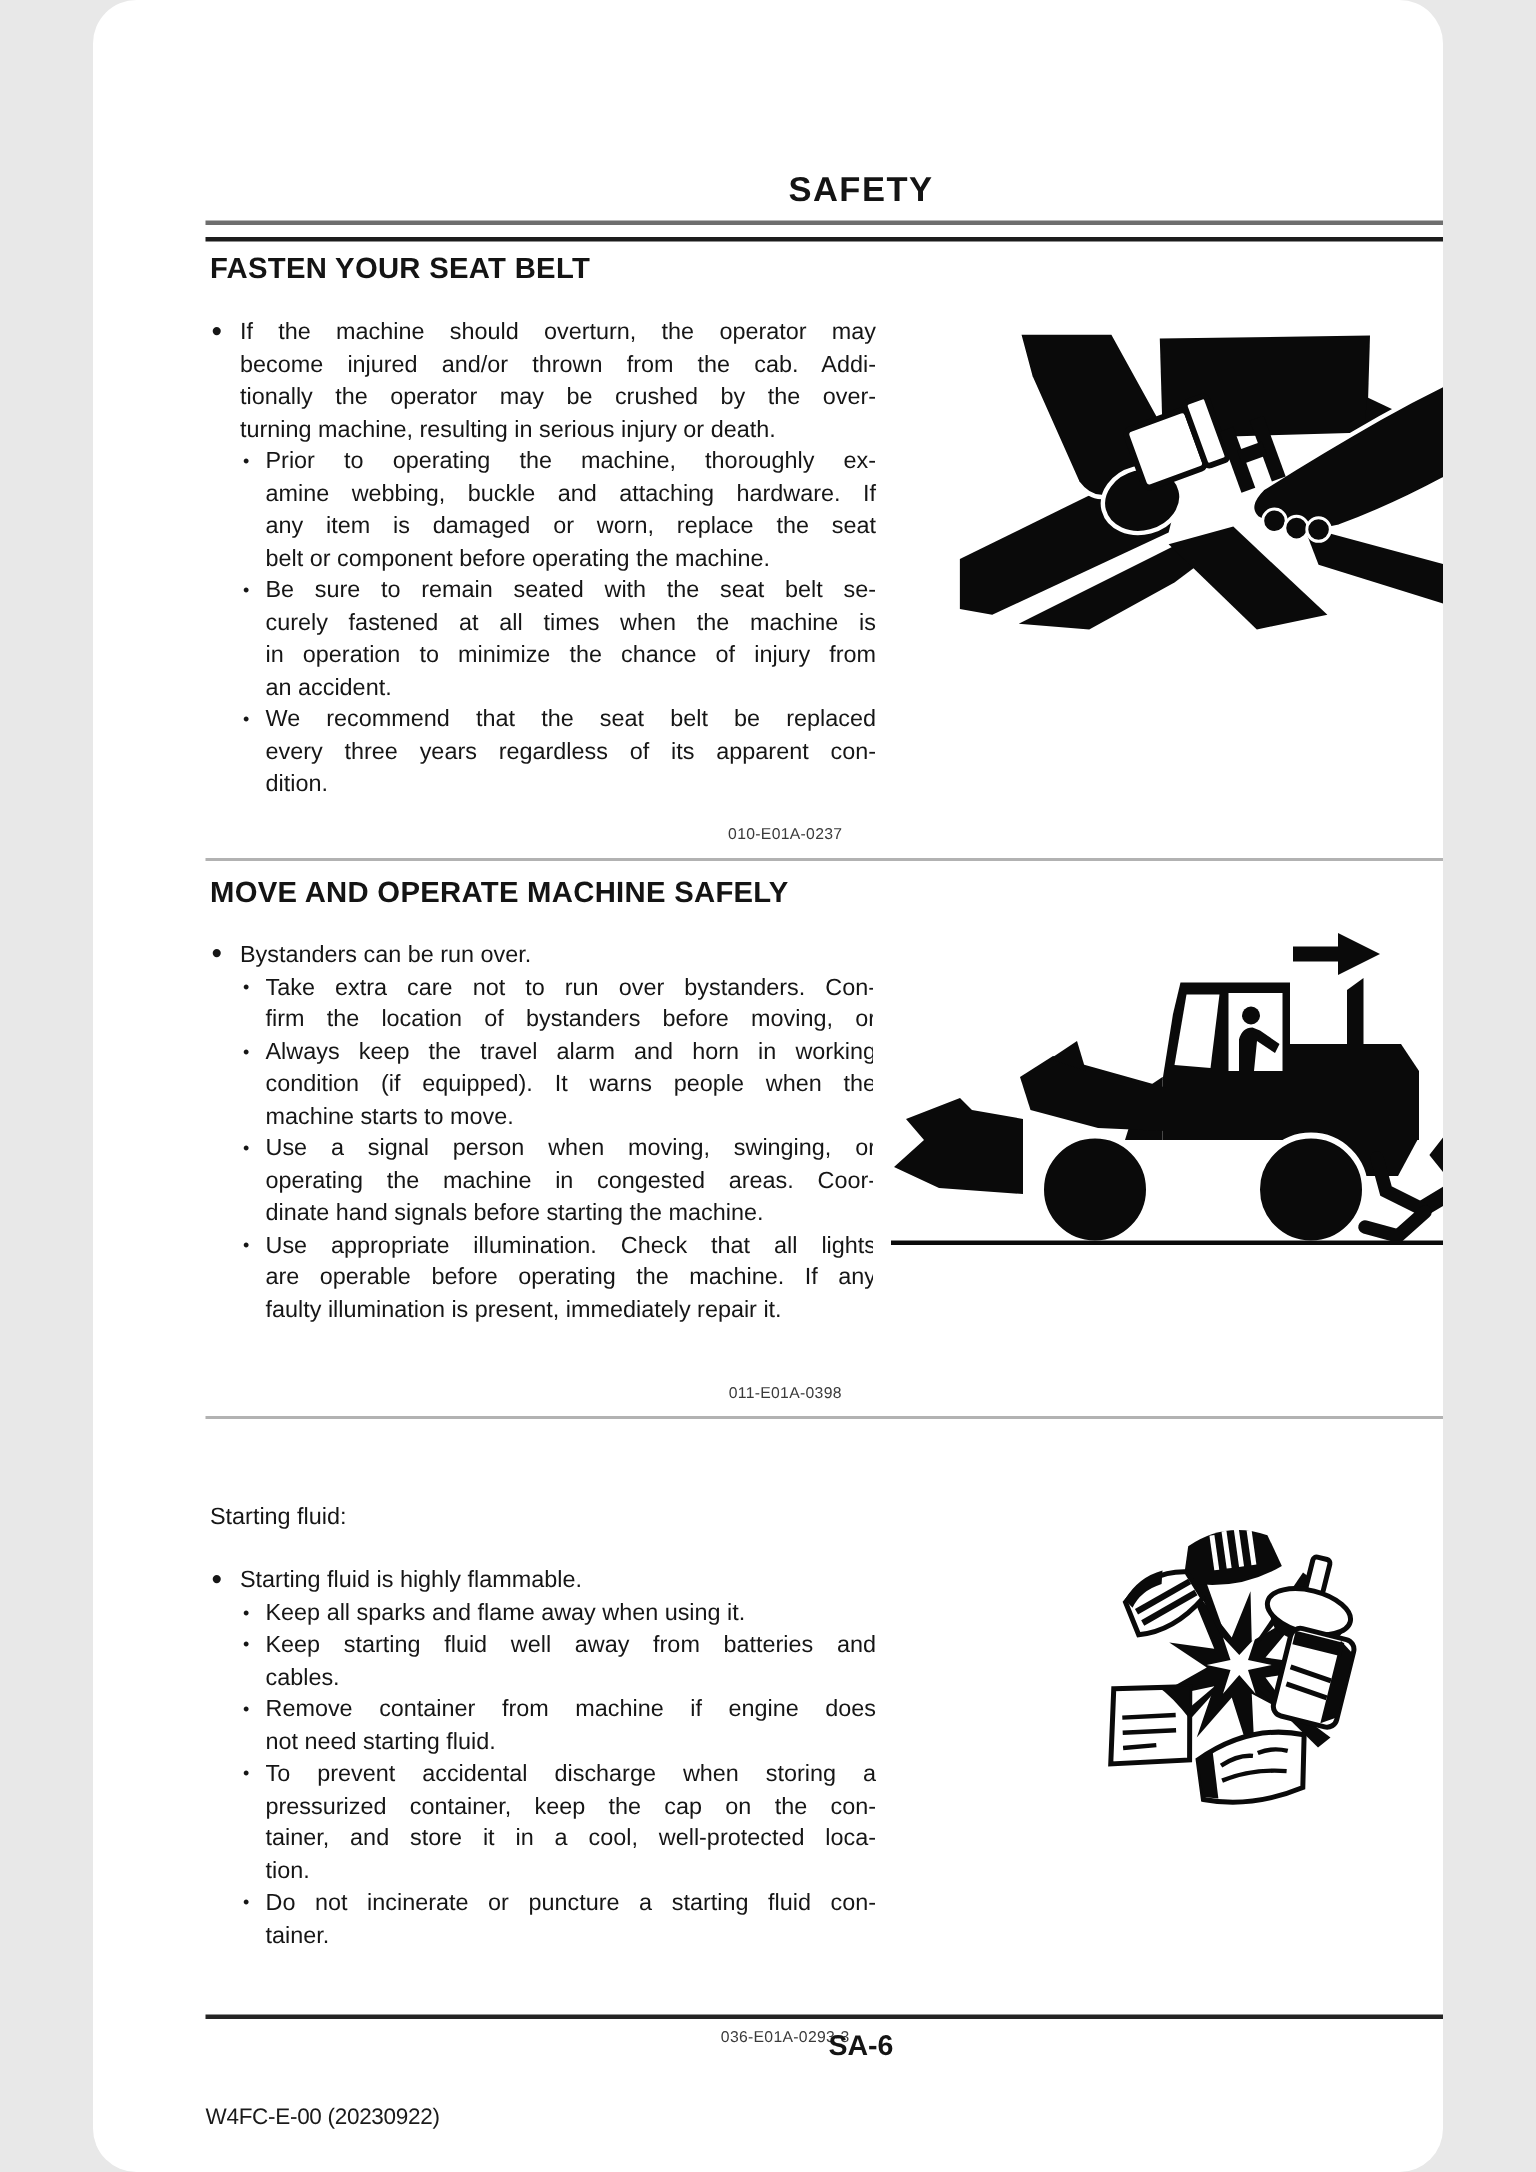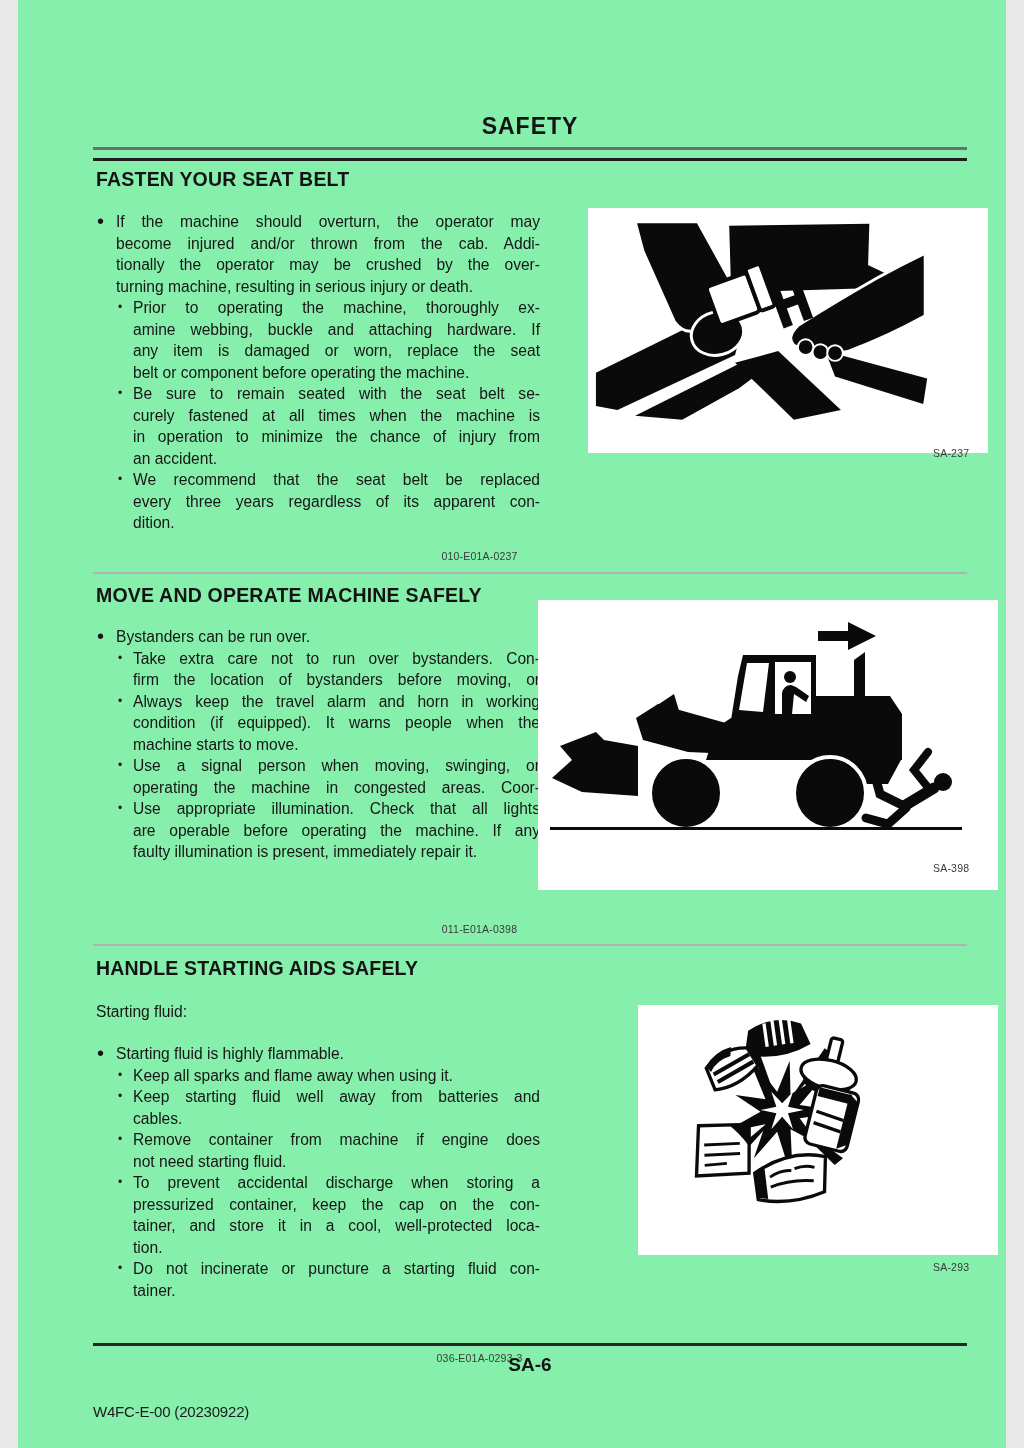--- a/index.html
+++ b/index.html
@@ -1,20 +1,21 @@
 <!DOCTYPE html>
 <html><head>
 <meta charset="utf-8">
 <style>
   html,body{margin:0;padding:0;background:#e8e8e8;}
   .page{
-    position:relative;width:988px;height:1448px;margin:0 auto;
-    background:#86efac;color:#111;
+    position:relative;width:900px;height:1448px;margin:0 auto;
+    background:#ffffff;color:#111;
     font-family:"Liberation Sans","DejaVu Sans",sans-serif;
     overflow:hidden;
+    border-radius:29px;
   }
   .abs{position:absolute;}
   .doc-title{
     top:113px;left:0;width:1024px;text-align:center;
     font-size:23px;font-weight:bold;letter-spacing:1px;color:#141414;
   }
   .double-rule{
     top:147px;left:75px;width:874px;height:8px;
     border-top:3px solid #6e6e6e;border-bottom:3px solid #1c1c1c;
   }
@@ -158,20 +159,21 @@
           <div class="jl">Always keep the travel alarm and horn in working</div>
           <div class="jl">condition (if equipped). It warns people when the</div>
           <div class="ll">machine starts to move.</div>
         </div>
     </div>
     <div class="li lv2">
       <span class="mk mk2">•</span>
       <div>
           <div class="jl">Use a signal person when moving, swinging, or</div>
           <div class="jl">operating the machine in congested areas. Coor-</div>
+          <div class="ll">dinate hand signals before starting the machine.</div>
         </div>
     </div>
     <div class="li lv2">
       <span class="mk mk2">•</span>
       <div>
           <div class="jl">Use appropriate illumination. Check that all lights</div>
           <div class="jl">are operable before operating the machine. If any</div>
           <div class="ll">faulty illumination is present, immediately repair it.</div>
         </div>
     </div>
@@ -219,21 +221,20 @@
         <path d="M368,208 L350,224 L328,218" stroke-width="9"></path>
       </g>
 
       <rect x="12" y="227" width="412" height="3" fill="#0a0a0a"></rect>
     </svg>
   </div>
   <div class="abs fig-label" style="top:862px;left:915px;">SA-398</div>
   <div class="abs ref-code" style="top:923px;">011-E01A-0398</div>
   <div class="abs sec-divider" style="top:944px;"></div>
 
-  <div class="abs sec-heading" style="top:957px;">HANDLE STARTING AIDS SAFELY</div>
 
   <div class="abs textcol" style="top:1001px;">
     <div class="ll">Starting fluid:</div>
   </div>
 
   <div class="abs textcol" style="top:1043px;">
     <div class="li lv1">
       <span class="mk mk1">•</span>
       <div>
           <div class="ll">Starting fluid is highly flammable.</div>

